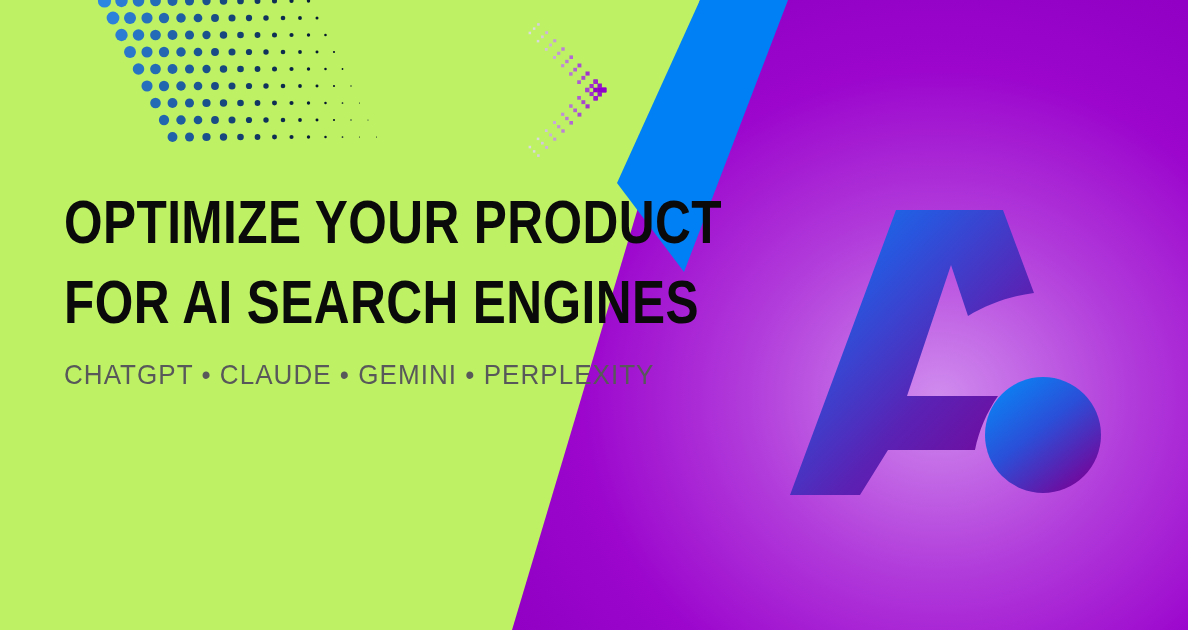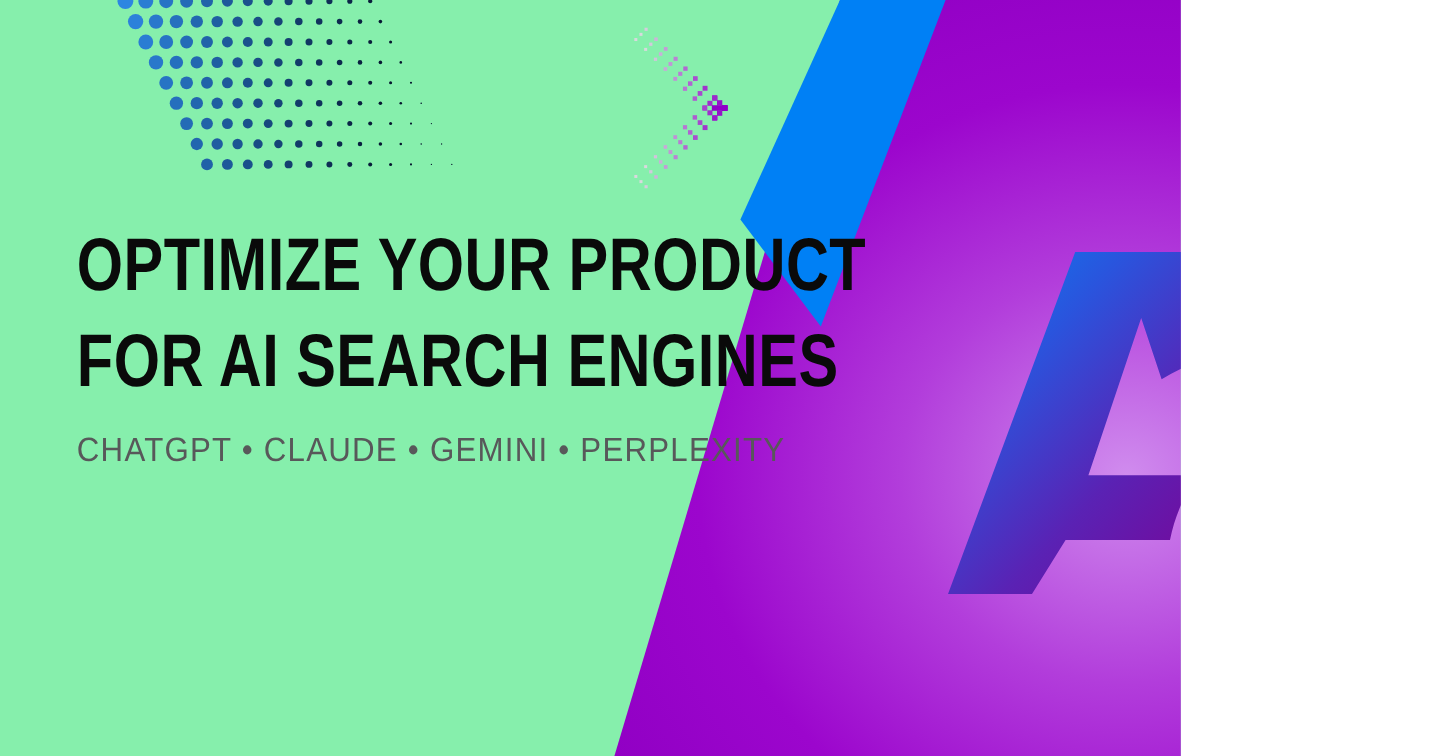--- a/index.html
+++ b/index.html
@@ -2,24 +2,24 @@
 <html><head>
 <meta charset="utf-8">
 <style>
   html, body {
     margin: 0;
     padding: 0;
     background: #ffffff;
   }
   #canvas {
     position: relative;
-    width: 984px;
+    width: 1188px;
     height: 630px;
     overflow: hidden;
-    background: #86efac;
+    background: #bef264;
     font-family: "Liberation Sans", sans-serif;
   }
 
   
   .layer {
     position: absolute;
     inset: 0;
     width: 1200px;
     height: 630px;
     pointer-events: none;

